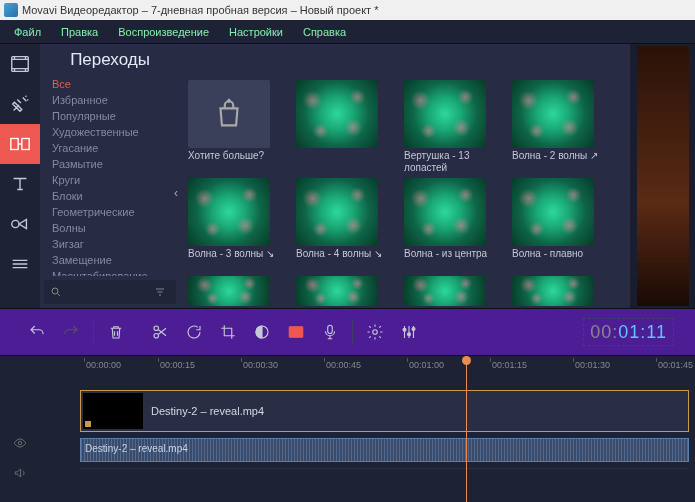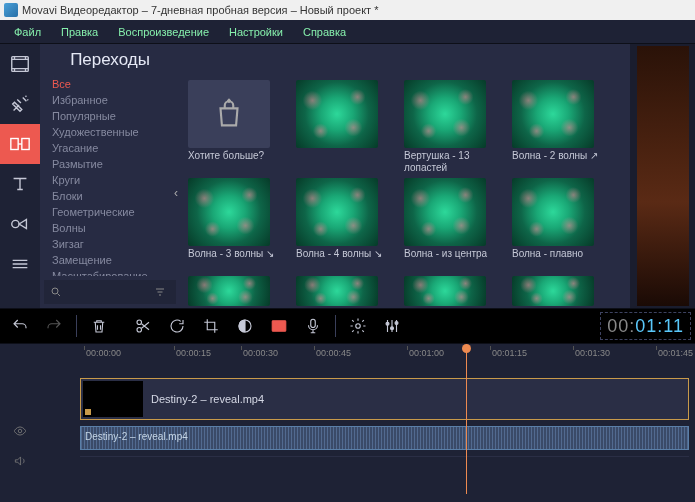--- a/index.html
+++ b/index.html
@@ -41,21 +41,21 @@
   radial-gradient(circle at 20% 30%, rgba(255,140,160,0.5) 0%, transparent 12%),
   radial-gradient(circle at 75% 25%, rgba(255,140,160,0.5) 0%, transparent 10%),
   radial-gradient(circle at 30% 75%, rgba(255,140,160,0.5) 0%, transparent 10%),
   radial-gradient(circle at 70% 70%, rgba(255,140,160,0.5) 0%, transparent 12%); }
 .trans-item .label { font-size:10px; color:#c5c8d6; line-height:12px; padding-top:2px; white-space:pre-line; height:24px; overflow:hidden; }
 .trans-row.cut .thumb { height:30px; }
 
 .preview { flex:1; background:#1a1d2e; display:flex; align-items:center; justify-content:center; }
 .preview .frame { width:52px; height:260px; background:linear-gradient(180deg,#2a1208 0%,#4a2210 40%,#5a2a15 60%,#1a0a05 100%); }
 
-.toolbar-row { height:36px; background:#000000; display:flex; align-items:center; padding:0 4px; gap:2px; border-top:1px solid #0d0f18; border-bottom:1px solid #0d0f18; }
+.toolbar-row { height:48px; background:#4c1d95; display:flex; align-items:center; padding:0 21px; gap:2px; border-top:1px solid #0d0f18; border-bottom:1px solid #0d0f18; }
 .toolbar-row .tbtn { width:32px; height:32px; display:flex; align-items:center; justify-content:center; cursor:pointer; }
 .toolbar-row .tbtn svg { width:18px; height:18px; stroke:#c5c8d6; fill:none; stroke-width:1.5; }
 .toolbar-row .tbtn.dis svg { stroke:#555; }
 .toolbar-row .tbtn.filled svg { fill:#ed5950; stroke:#ed5950; }
 .toolbar-row .sep { width:8px; }
 .vline { width:1px; height:22px; background:#3a3f5a; margin:0 4px; }
 .timecode { margin-left:auto; font-family:"Consolas",monospace; font-size:18px; border:1px dashed #3d4260; padding:2px 6px; letter-spacing:1px; }
 .timecode .c1 { color:#888; }
 .timecode .c2 { color:#5ac8fa; }
 
@@ -307,23 +307,23 @@
         <circle cx="18" cy="8" r="2" fill="#c5c8d6"></circle>
       </svg>
     </div>
   <div class="timecode">
     <span class="c1">00:</span><span class="c2">01:11</span>
   </div>
 </div>
 
 <div class="ruler">
   <span class="tick" style="left:86px">00:00:00</span>
-  <span class="tick" style="left:176px">00:00:15</span>
+  <span class="tick" style="left:160px">00:00:15</span>
   <span class="tick" style="left:243px">00:00:30</span>
-  <span class="tick" style="left:316px">00:00:45</span>
+  <span class="tick" style="left:326px">00:00:45</span>
   <span class="tick" style="left:409px">00:01:00</span>
   <span class="tick" style="left:492px">00:01:15</span>
   <span class="tick" style="left:575px">00:01:30</span>
   <span class="tick" style="left:658px">00:01:45</span>
   <div class="playhead-line"></div>
 </div>
 
 <div class="timeline">
   <div class="tl-left">
     <svg viewBox="0 0 24 24">

